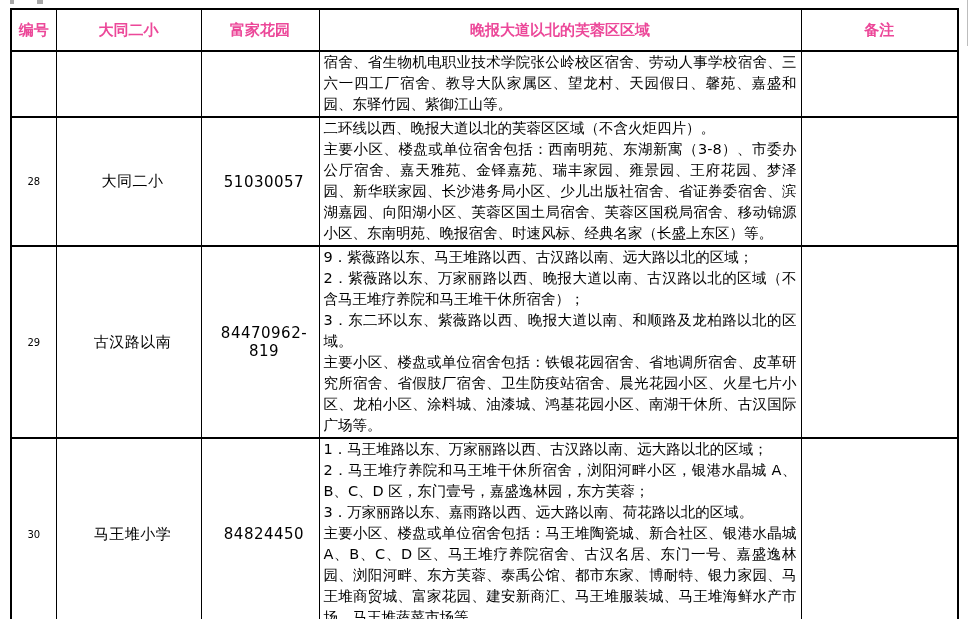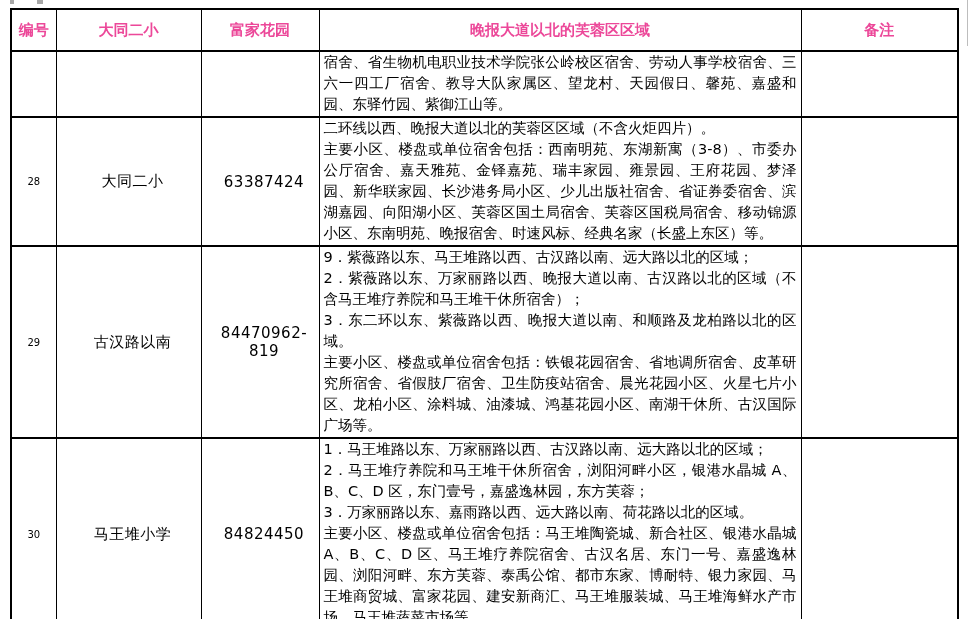--- a/index.html
+++ b/index.html
@@ -102,21 +102,21 @@
       <tr class="r-partial">
         <td class="c-id"></td>
         <td class="c-name"></td>
         <td class="c-phone"></td>
         <td class="c-district"><span>宿舍、省生物机电职业技术学院张公岭校区宿舍、劳动人事学校宿舍、三六一四工厂宿舍、教导大队家属区、望龙村、天园假日、馨苑、嘉盛和园、东驿竹园、紫御江山等。</span><b></b><span></span></td>
         <td class="c-note"></td>
       </tr>
       <tr class="r-28">
         <td class="c-id">28</td>
         <td class="c-name">大同二小</td>
-        <td class="c-phone">63387424</td>
+        <td class="c-phone">51030057</td>
         <td class="c-district"><span>二环线以西、晚报大道以北的芙蓉区区域（不含火炬四片）。
 </span><b>主要小区、楼盘或单位宿舍包括：</b><span>西南明苑、东湖新寓（3-8）、市委办公厅宿舍、嘉天雅苑、金铎嘉苑、瑞丰家园、雍景园、王府花园、梦泽园、新华联家园、长沙港务局小区、少儿出版社宿舍、省证券委宿舍、滨湖嘉园、向阳湖小区、芙蓉区国土局宿舍、芙蓉区国税局宿舍、移动锦源小区、东南明苑、晚报宿舍、时速风标、经典名家（长盛上东区）等。</span></td>
         <td class="c-note"></td>
       </tr>
       <tr class="r-29">
         <td class="c-id">29</td>
         <td class="c-name">古汉路以南</td>
         <td class="c-phone">84470962-819</td>
         <td class="c-district"><span>9．紫薇路以东、马王堆路以西、古汉路以南、远大路以北的区域；
 2．紫薇路以东、万家丽路以西、晚报大道以南、古汉路以北的区域（不含马王堆疗养院和马王堆干休所宿舍）；

